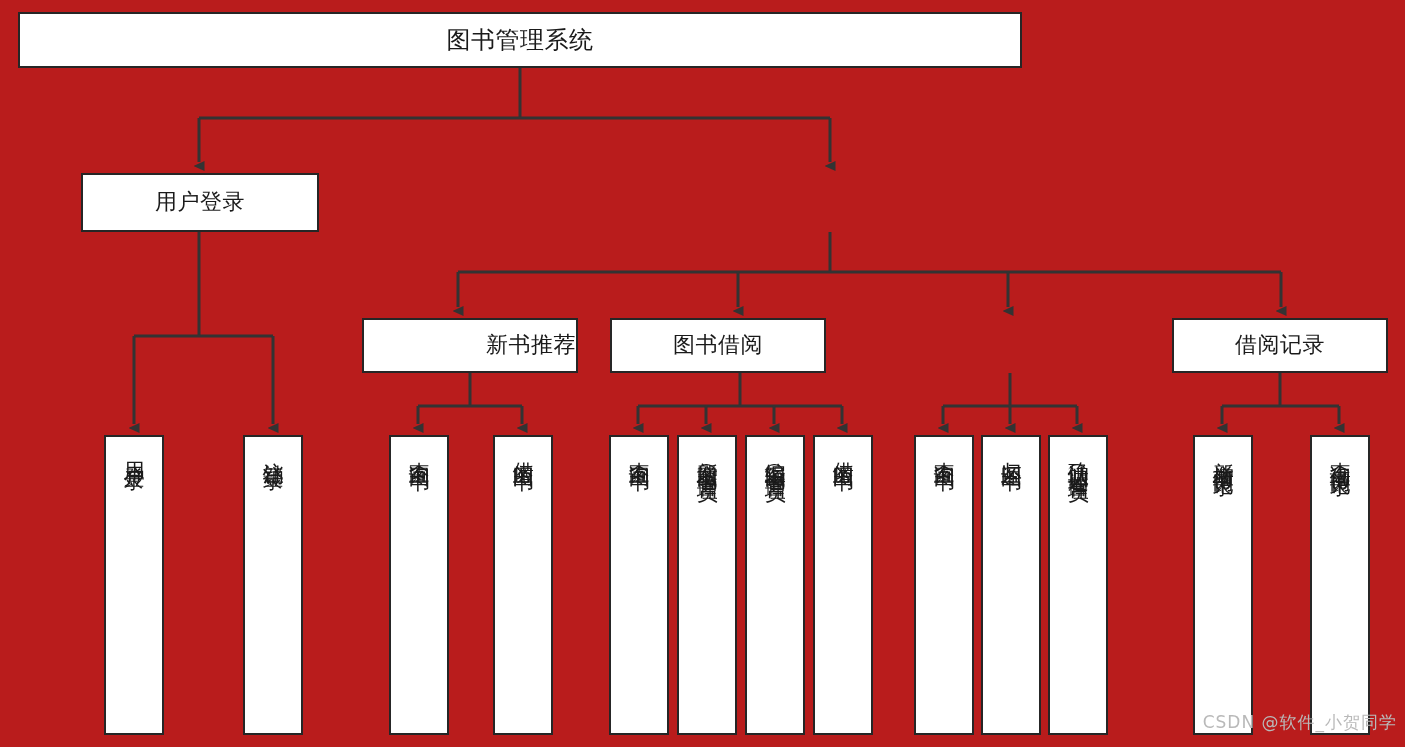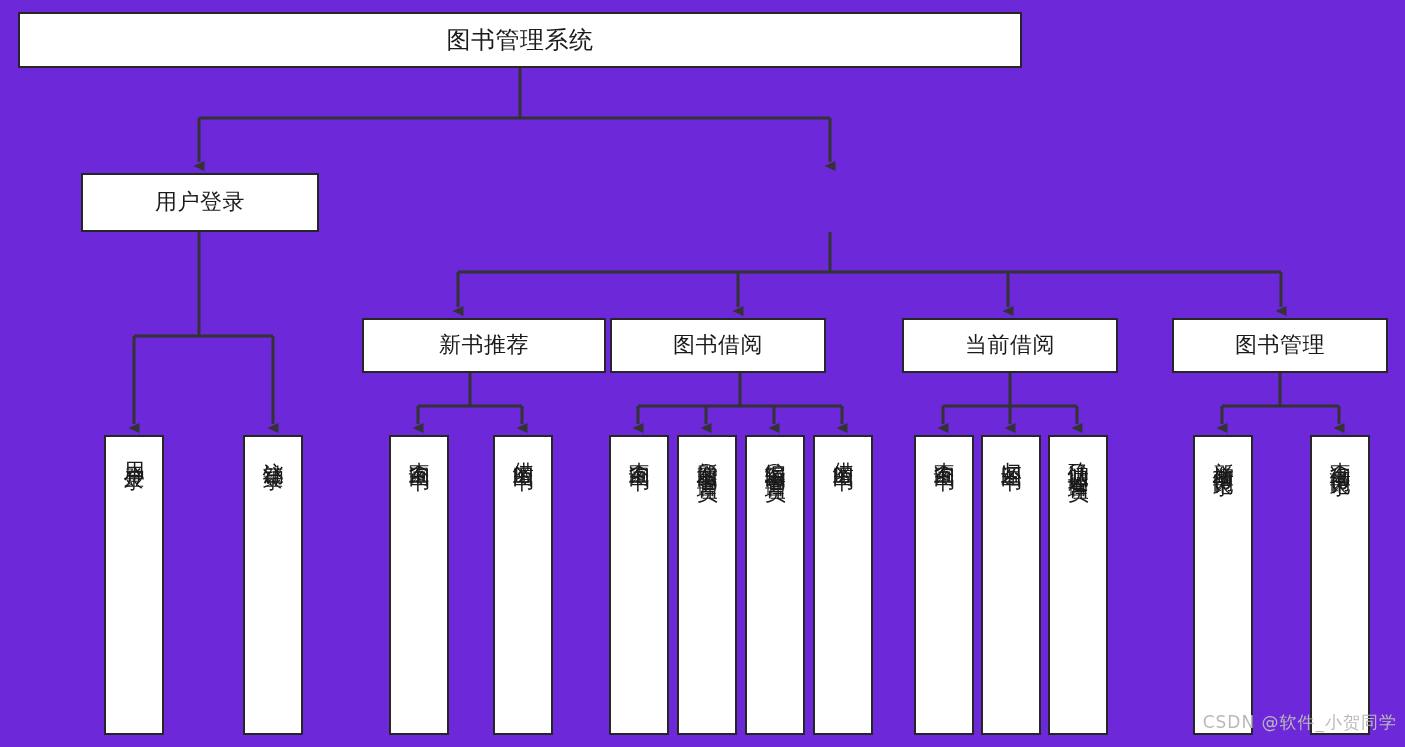--- a/index.html
+++ b/index.html
@@ -7,21 +7,21 @@
     padding: 0;
     background: #ffffff;
   }
   body {
     font-family: "DejaVu Sans", "Liberation Sans", sans-serif;
   }
   #canvas {
     position: relative;
     width: 1405px;
     height: 747px;
-    background: #6d28d9;
+    background: #b91c1c;
     overflow: hidden;
   }
   #wires {
     position: absolute;
     left: 0;
     top: 0;
     width: 1405px;
     height: 747px;
     pointer-events: none;
   }
@@ -128,31 +128,28 @@
   </svg>
 
   <div class="node horiz root" style="left:18px; top:12px; width:1004px; height:56px;">
     <span>图书管理系统</span>
   </div>
 
   <div class="node horiz" style="left:81px; top:173px; width:238px; height:59px;">
     <span>用户登录</span>
   </div>
 
-  <div class="node horiz" style="left:362px; top:318px; width:244px; height:55px;">
+  <div class="node horiz" style="left:362px; top:318px; width:216px; height:55px;justify-content:flex-end;">
     <span>新书推荐</span>
   </div>
   <div class="node horiz" style="left:610px; top:318px; width:216px; height:55px;">
     <span>图书借阅</span>
   </div>
-  <div class="node horiz" style="left:902px; top:318px; width:216px; height:55px;">
-    <span>当前借阅</span>
-  </div>
   <div class="node horiz" style="left:1172px; top:318px; width:216px; height:55px;">
-    <span>图书管理</span>
+    <span>借阅记录</span>
   </div>
 
   <div class="node vert" style="left:104px; top:435px; width:60px; height:300px;">
     <span class="vtext">用户登录</span>
   </div>
   <div class="node vert" style="left:243px; top:435px; width:60px; height:300px;">
     <span class="vtext">注销登录</span>
   </div>
 
   <div class="node vert" style="left:389px; top:435px; width:60px; height:300px;">

